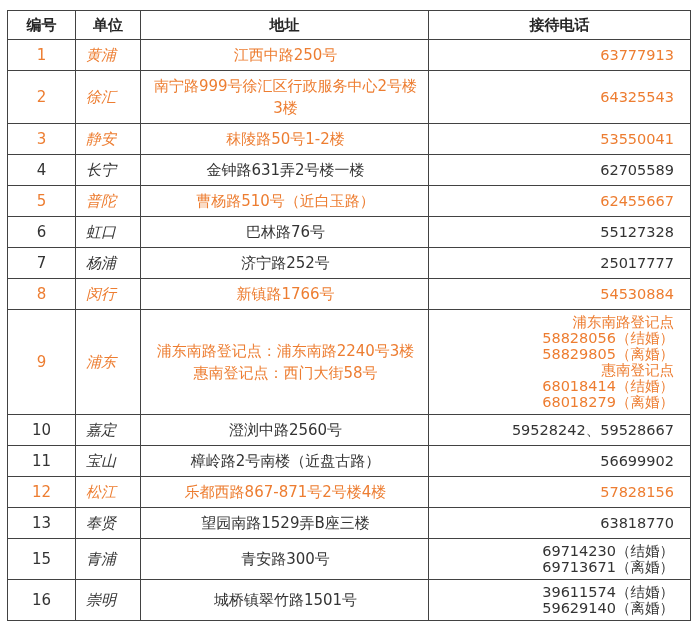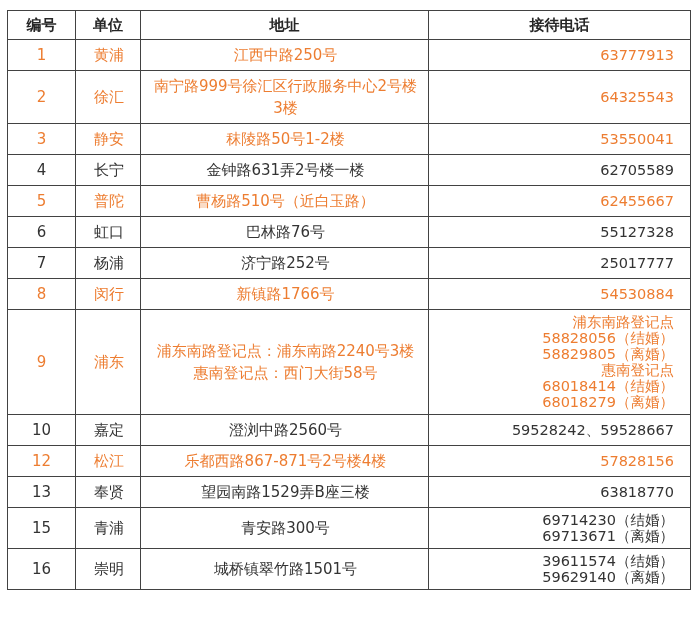--- a/index.html
+++ b/index.html
@@ -46,23 +46,24 @@
     padding: 3px 6px;
     line-height: 22px;
     font-size: 15px;
   }
   td.td-no {
     text-align: center;
     padding: 4px 4px;
     line-height: 22px;
   }
   td.td-unit {
-    text-align: center;
+    text-align: left;
     padding: 4px 8px 4px 10px;
     line-height: 22px;
+    font-style: italic;
   }
   td.td-addr {
     text-align: center;
     padding: 4px 8px 4px 10px;
     line-height: 22px;
   }
   td.td-phone {
     text-align: right;
     padding: 4px 16px;
     line-height: 16px;
@@ -150,20 +151,26 @@
 惠南登记点
 68018414（结婚）
 68018279（离婚）</td>
         </tr>
         <tr>
           <td class="td-no">10</td>
           <td class="td-unit">嘉定</td>
           <td class="td-addr">澄浏中路2560号</td>
           <td class="td-phone">59528242、59528667</td>
         </tr>
+        <tr>
+          <td class="td-no">11</td>
+          <td class="td-unit">宝山</td>
+          <td class="td-addr">樟岭路2号南楼（近盘古路）</td>
+          <td class="td-phone">56699902</td>
+        </tr>
         <tr class="hl">
           <td class="td-no">12</td>
           <td class="td-unit">松江</td>
           <td class="td-addr">乐都西路867-871号2号楼4楼</td>
           <td class="td-phone">57828156</td>
         </tr>
         <tr>
           <td class="td-no">13</td>
           <td class="td-unit">奉贤</td>
           <td class="td-addr">望园南路1529弄B座三楼</td>

